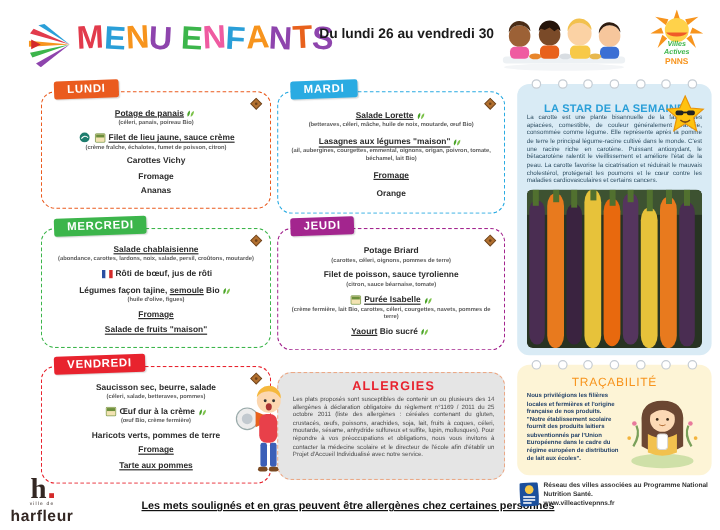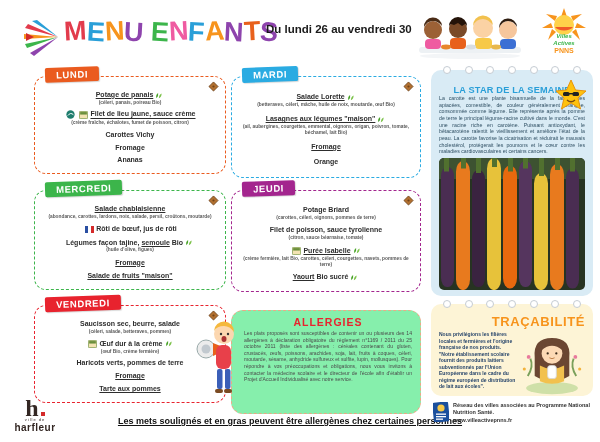--- a/index.html
+++ b/index.html
@@ -41,35 +41,35 @@
   .rings{position:absolute;top:-4px;left:12px;right:12px;display:flex;justify-content:space-between}
   .rings i{width:8px;height:8px;border-radius:50%;background:#fff;border:1.5px solid #c5ccd3;display:block}
   .star-title{color:#2a9fd8;font-weight:bold;font-size:9.2px;text-align:center;margin-top:2px;letter-spacing:.2px}
   .star-sub{color:#e8232e;font-weight:bold;font-size:8.5px;text-align:center;margin:2px 0 3px;text-decoration:underline;text-decoration-color:#3cb54b}
   .star-body{font-size:5.2px;line-height:1.28;color:#2f4f63;text-align:justify}
   .star-mascot{position:absolute;right:5px;top:9px}
   .carrots{margin-top:3px;flex:1;border-radius:5px;overflow:hidden;line-height:0}
   .carrots svg{width:100%;height:100%}
 
   .trace-panel{left:431px;top:304px;width:162px;height:92px;background:#fdf4d6;padding:10px 8px 4px}
-  .trace-title{color:#f7941d;font-weight:bold;font-size:13px;text-align:right;letter-spacing:.6px}
+  .trace-title{color:#f7941d;font-weight:normal;font-size:10px;text-align:center;letter-spacing:.6px}
   .trace-row{display:flex;gap:3px;margin-top:2px;align-items:flex-start}
   .trace-body{font-size:5px;line-height:1.3;color:#27456b;flex:1;font-weight:bold}
 
-  .allergies-card{position:absolute;left:231px;top:310px;width:190px;height:104px;background:#86efac;border:1.6px dashed #eba987;border-radius:12px;padding:5px 8px 4px 12px}
+  .allergies-card{position:absolute;left:231px;top:310px;width:190px;height:90px;background:#e5e5e5;border:1.6px dashed #eba987;border-radius:12px;padding:5px 8px 4px 12px}
   .allergies-title{color:#e8232e;font-weight:bold;font-size:10.5px;text-align:center;letter-spacing:1px;margin-bottom:2px}
   .allergies-body{font-size:5.1px;line-height:1.3;color:#4a4a4a;text-align:justify}
   .megaphone-kid{position:absolute;left:-36px;top:8px}
 
   
   .harfleur{position:absolute;left:8px;top:398px;width:54px;text-align:center;color:#332723}
   .h-glyph{font-family:"Liberation Serif",serif;font-size:24px;font-weight:bold;line-height:.85}
   .h-dot{display:inline-block;width:4px;height:4px;background:#d42a2a;margin-left:2px}
   .h-villede{font-size:4px;margin-top:-1px;letter-spacing:1px}
-  .h-name{font-size:10px;font-weight:bold;letter-spacing:.5px}
+  .h-name{font-size:13px;font-weight:bold;letter-spacing:.5px}
   .footer-note{position:absolute;left:70px;top:416px;width:440px;text-align:center;font-size:9px;font-weight:bold;color:#111;text-decoration:underline}
   .reseau{position:absolute;left:433px;top:402px;width:164px;display:flex;gap:4px;align-items:flex-start}
   .reseau-text{font-size:5.5px;line-height:1.35;color:#333;font-weight:bold}
 </style>
 </head>
 <body>
 
 <div class="page">
 
   <span class="starburst">

